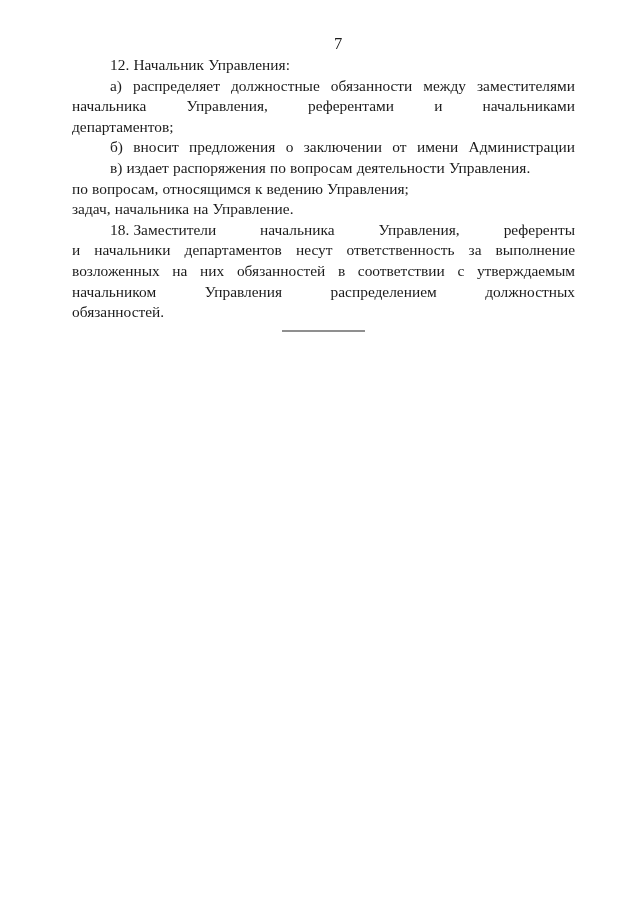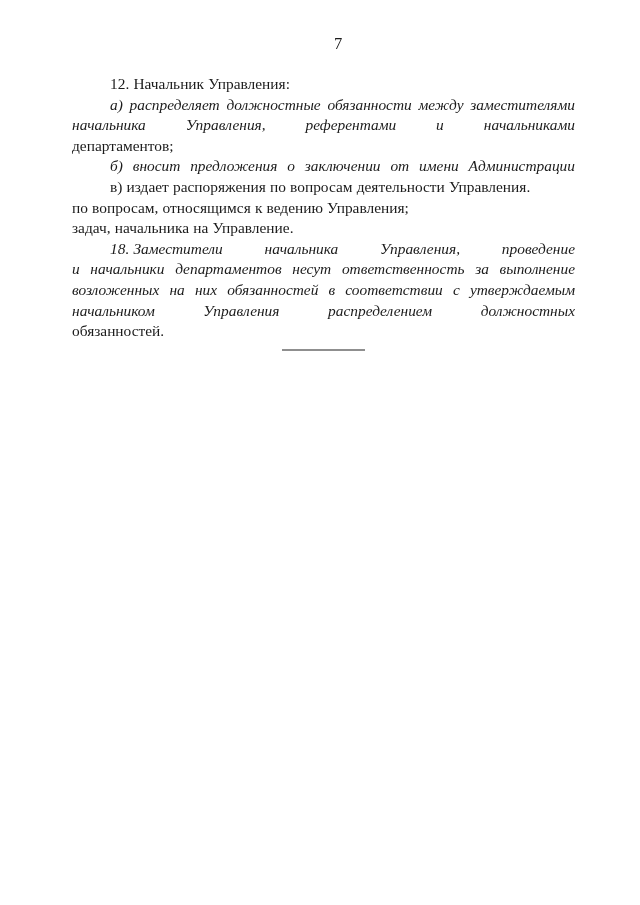--- a/index.html
+++ b/index.html
@@ -21,35 +21,34 @@
     left: 0;
     right: 0;
     text-align: center;
     padding-left: 36px; 
     font-size: 16.5px;
     line-height: 16px;
   }
   .doc {
     position: absolute;
     left: 72px;
-    top: 74px;
+    top: 55px;
     width: 503px;
     font-size: 15.4px;
     line-height: 20.6px;
     word-spacing: 0.02em;
   }
   .ln {
     text-align: left;
     white-space: normal;
   }
   
   .j {
     text-align: justify;
     text-align-last: justify;
-    font-style: italic;
   }
   
   .ind {
     text-indent: 38px;
   }
   
   .nb {
     display: inline-block;
     text-indent: 0;
   }
@@ -67,19 +66,19 @@
 
 <div class="doc">
   <div class="ln ind">12. Начальник Управления:</div>
   <div class="ln ind j">а) распределяет должностные обязанности между заместителями</div>
   <div class="ln j">начальника Управления, референтами и начальниками</div>
   <div class="ln">департаментов;</div>
   <div class="ln ind j">б) вносит предложения о заключении от имени Администрации</div>
   <div class="ln ind">в) издает распоряжения по вопросам деятельности Управления.</div>
   <div class="ln">по вопросам, относящимся к ведению Управления;</div>
   <div class="ln">задач, начальника на Управление.</div>
-  <div class="ln ind j"><span class="nb">18. Заместители</span><span> начальника Управления, проведение</span></div>
+  <div class="ln ind j"><span class="nb">18. Заместители</span><span> начальника Управления, референты</span></div>
   <div class="ln j">и начальники департаментов несут ответственность за выполнение</div>
   <div class="ln j">возложенных на них обязанностей в соответствии с утверждаемым</div>
   <div class="ln j">начальником Управления распределением должностных</div>
   <div class="ln">обязанностей.</div>
   <div class="divider"></div>
 </div>
 
 </body></html>

